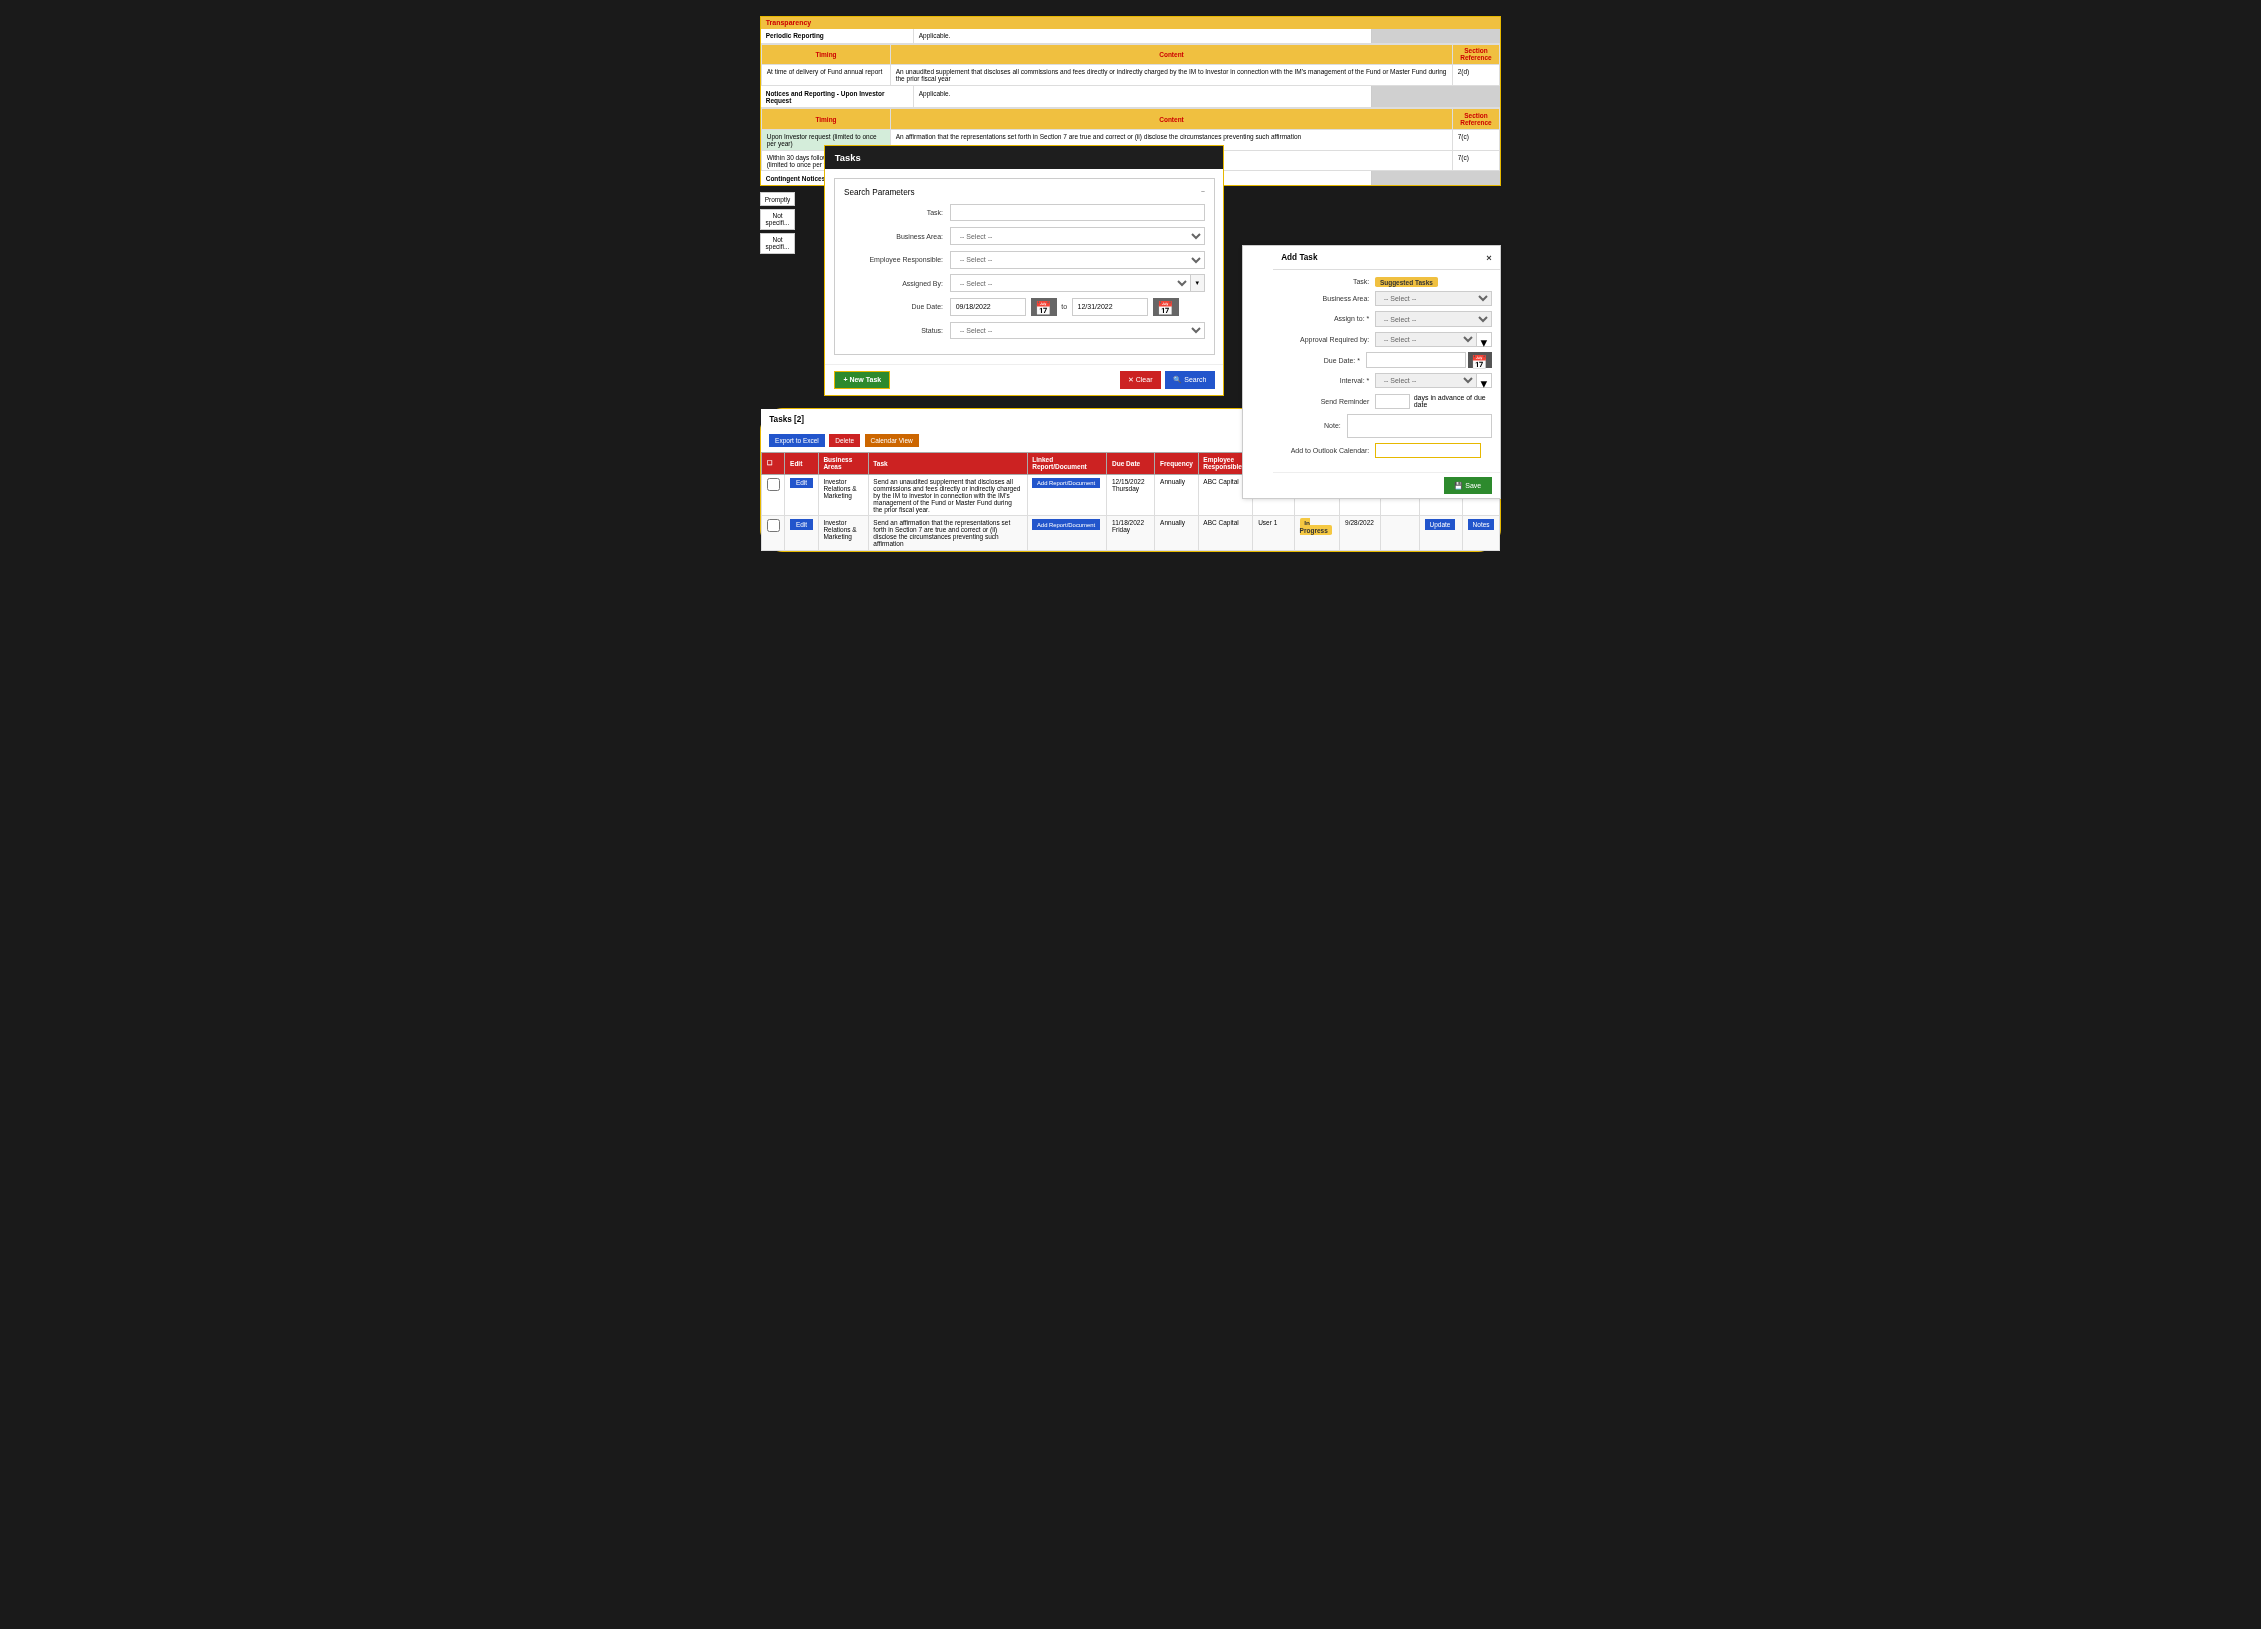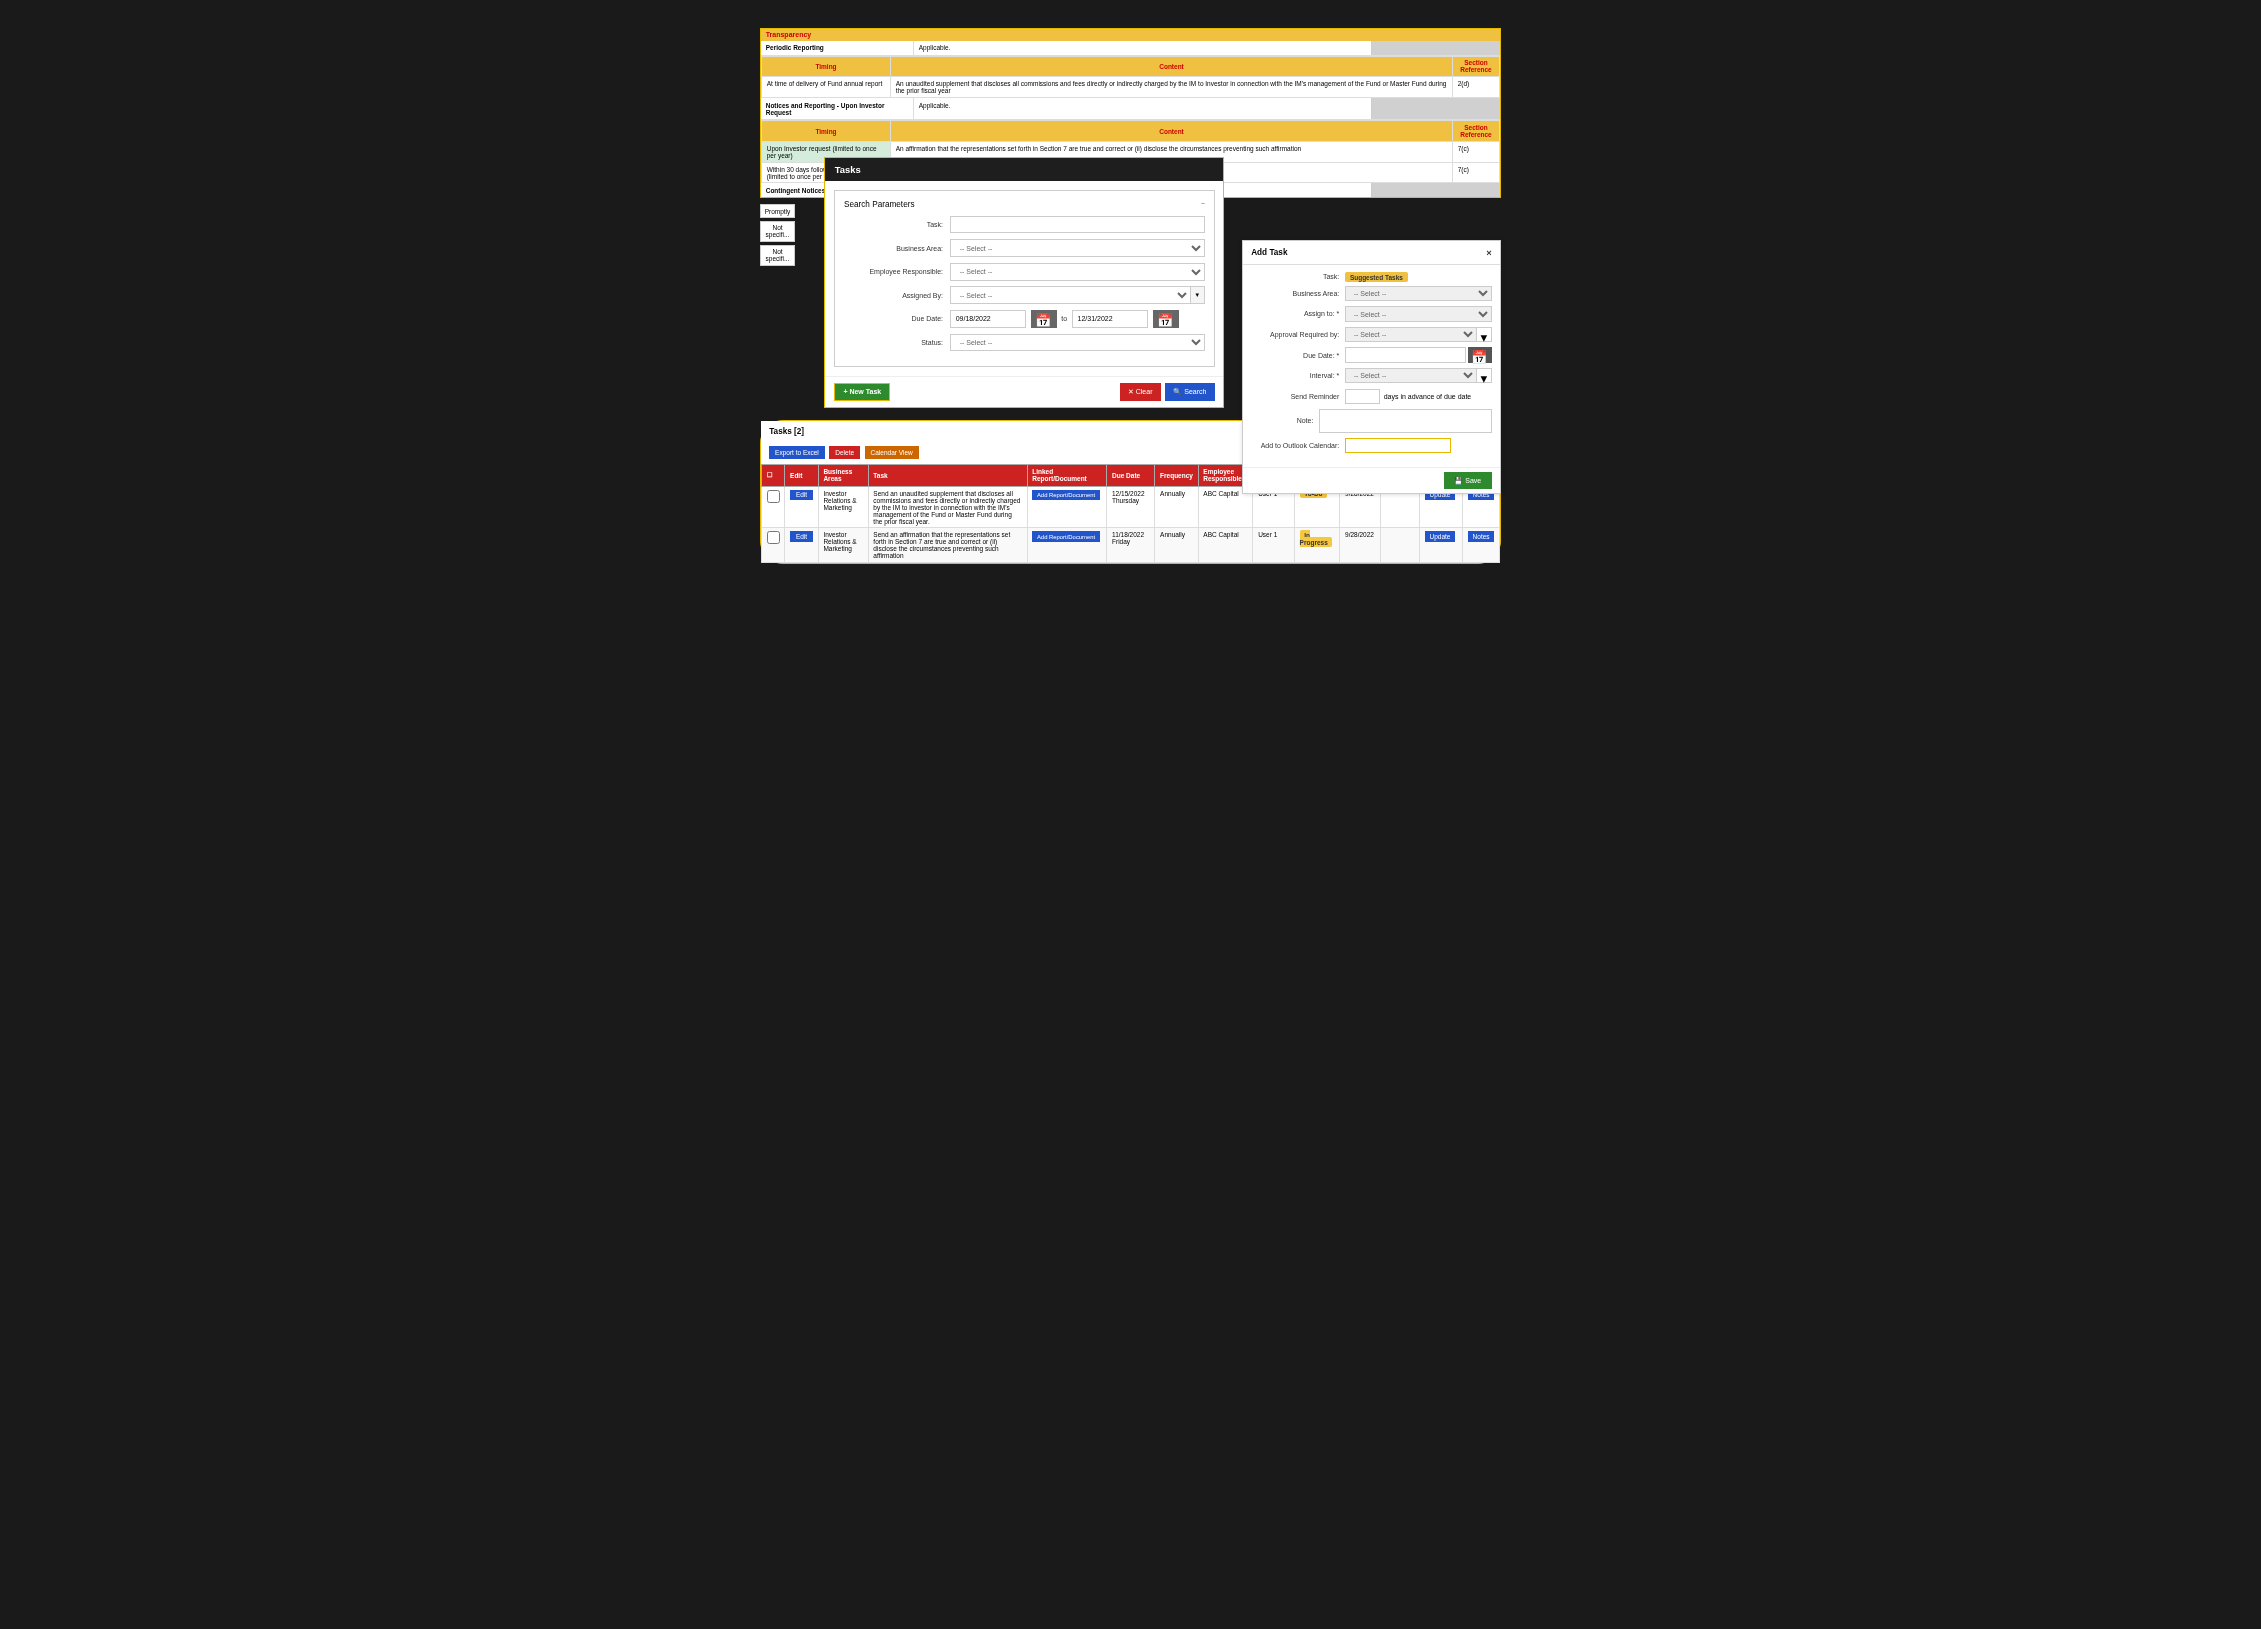--- a/index.html
+++ b/index.html
@@ -8,21 +8,21 @@
       font-family: Arial, sans-serif;
       font-size: 7px;
       padding: 11.8px;
       min-height: 100vh;
     }
 
     
     .main-wrapper {
       position: relative;
       width: 741px;
-      margin: 16px auto;
+      margin: 4px auto;
     }
 
     
     .doc-panel {
       background: #fff;
       border: 1.2px solid #e6b800;
       padding: 0;
       margin-bottom: 5.9px;
       position: relative;
       z-index: 1;
@@ -264,26 +264,27 @@
 
     .footer-right {
       display: flex;
       gap: 4.7px;
     }
 
     
     .add-task-modal {
       position: absolute;
       right: 0;
-      top: 36px;
+      top: 53px;
       background: #fff;
       border: 0.6px solid #ccc;
       width: 259px;
       z-index: 30;
       box-shadow: 1.2px 1.2px 4.7px rgba(0,0,0,0.2);
+      padding-left: 30px;
     }
 
     .add-task-header {
       background: #fff;
       padding: 5.9px 8.2px;
       font-size: 8.2px;
       font-weight: bold;
       border-bottom: 0.6px solid #ddd;
       display: flex;
       justify-content: space-between;

